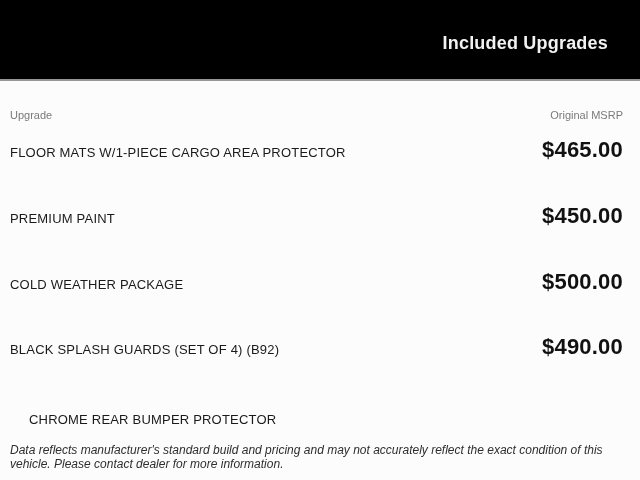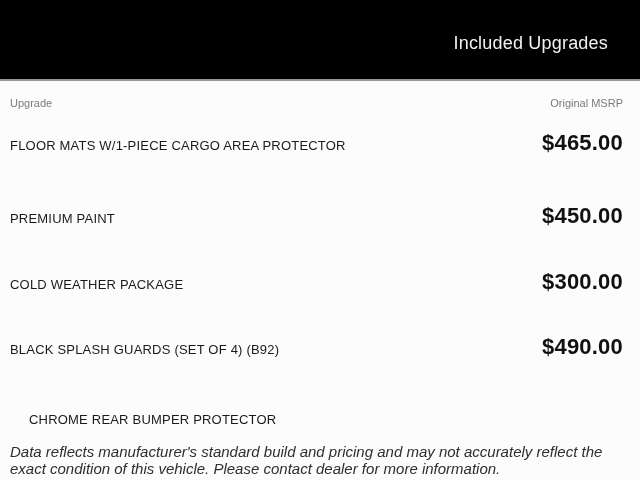--- a/index.html
+++ b/index.html
@@ -31,49 +31,49 @@
     display: flex;
     align-items: center;
     justify-content: flex-end;
     padding-right: 32px;
     padding-top: 8px;
     box-sizing: border-box;
   }
   .header-title {
     color: #f2f2f2;
     font-size: 18px;
-    font-weight: 400;
+    font-weight: 700;
     letter-spacing: 0.2px;
   }
   
   .col-header-row {
     position: absolute;
     left: 10px;
     right: 17px;
-    top: 97px;
+    top: 109px;
     display: flex;
     justify-content: space-between;
     align-items: flex-start;
   }
   .col-header {
     color: #7a7a7a;
     font-size: 11px;
     font-weight: 400;
   }
   
   .upgrade-row {
     position: absolute;
     left: 10px;
     right: 17px;
     height: 22px;
     display: flex;
     justify-content: space-between;
     align-items: baseline;
   }
-  .row-0 { top: 130px; }
+  .row-0 { top: 137px; }
   .row-1 { top: 203px; }
   .row-2 { top: 269px; }
   .row-3 { top: 334px; }
   .row-4 { top: 412px; margin-left: 19px; }
   .upgrade-label {
     color: #1a1a1a;
     font-size: 13px;
     font-weight: 400;
     letter-spacing: 0.2px;
     text-transform: uppercase;
@@ -84,21 +84,21 @@
     font-weight: 700;
     letter-spacing: 0.2px;
   }
   
   .disclaimer {
     position: absolute;
     left: 10px;
     right: 14px;
     top: 443px;
     color: #2e2e2e;
-    font-size: 15px;
+    font-size: 12px;
     font-style: italic;
     font-weight: 400;
   }
 </style>
 </head>
 <body>
 
 <div class="page">
 
   <div class="header-bar">
@@ -115,21 +115,21 @@
     <span class="upgrade-price">$465.00</span>
   </div>
 
   <div class="upgrade-row row-1">
     <span class="upgrade-label">PREMIUM PAINT</span>
     <span class="upgrade-price">$450.00</span>
   </div>
 
   <div class="upgrade-row row-2">
     <span class="upgrade-label">COLD WEATHER PACKAGE</span>
-    <span class="upgrade-price">$300.00</span>
+    <span class="upgrade-price">$500.00</span>
   </div>
 
   <div class="upgrade-row row-3">
     <span class="upgrade-label">BLACK SPLASH GUARDS (SET OF 4) (B92)</span>
     <span class="upgrade-price">$490.00</span>
   </div>
 
   <div class="upgrade-row row-4">
     <span class="upgrade-label">CHROME REAR BUMPER PROTECTOR</span>
   </div>

